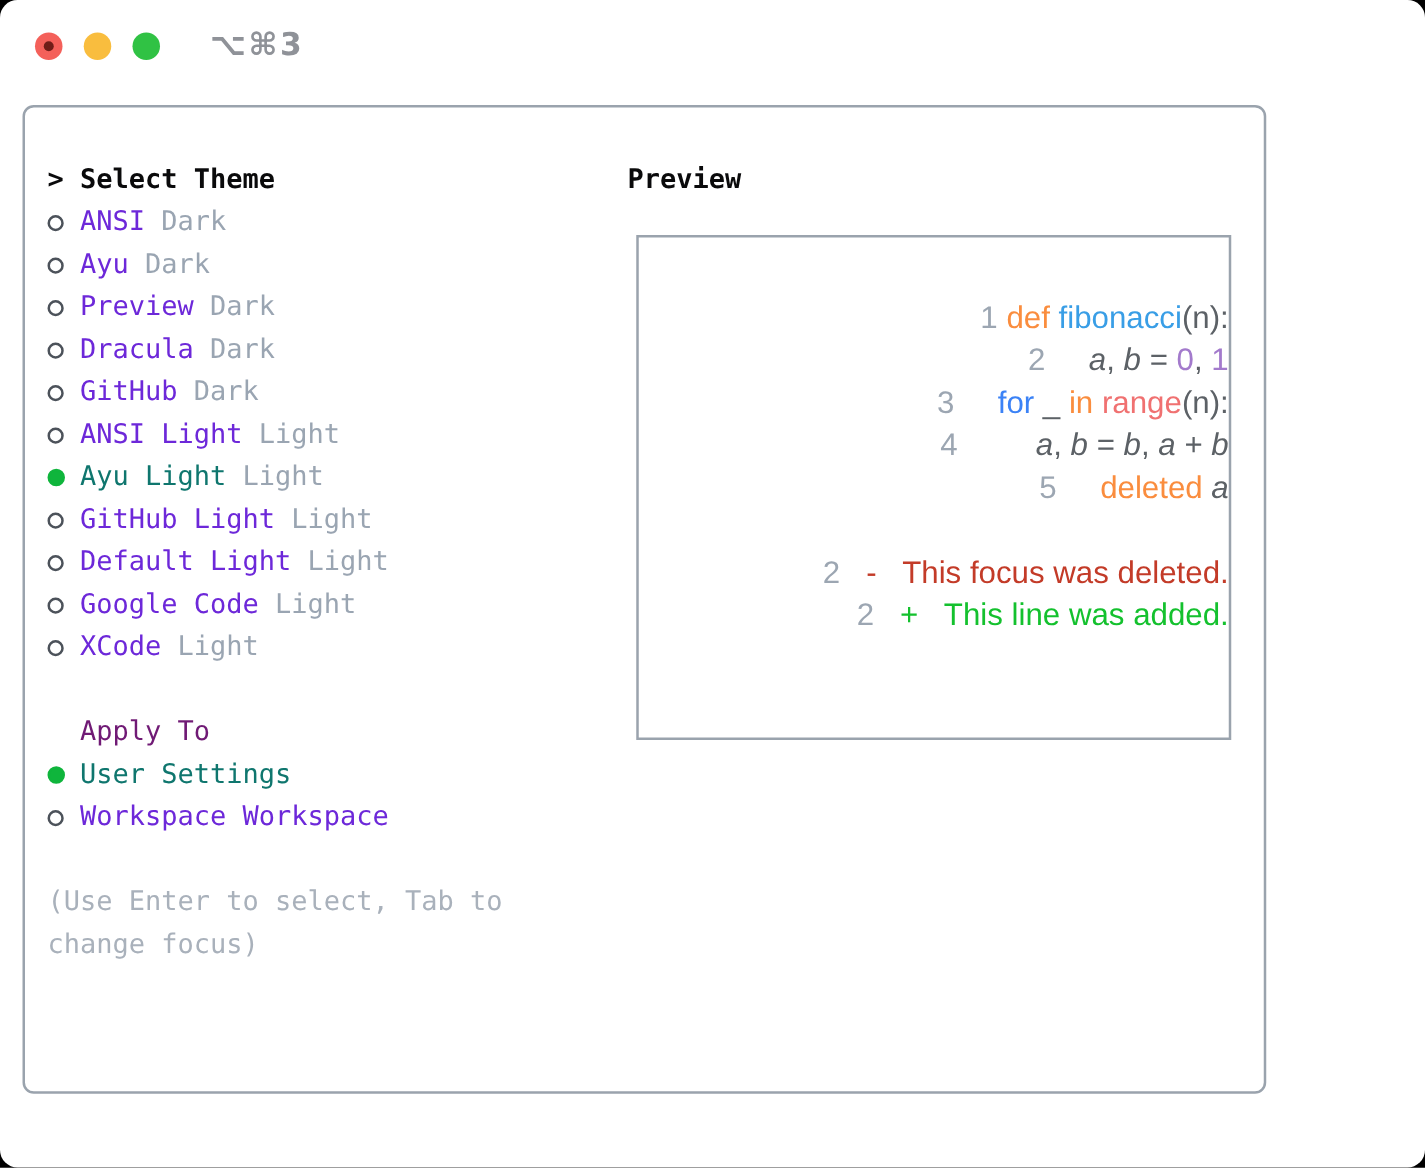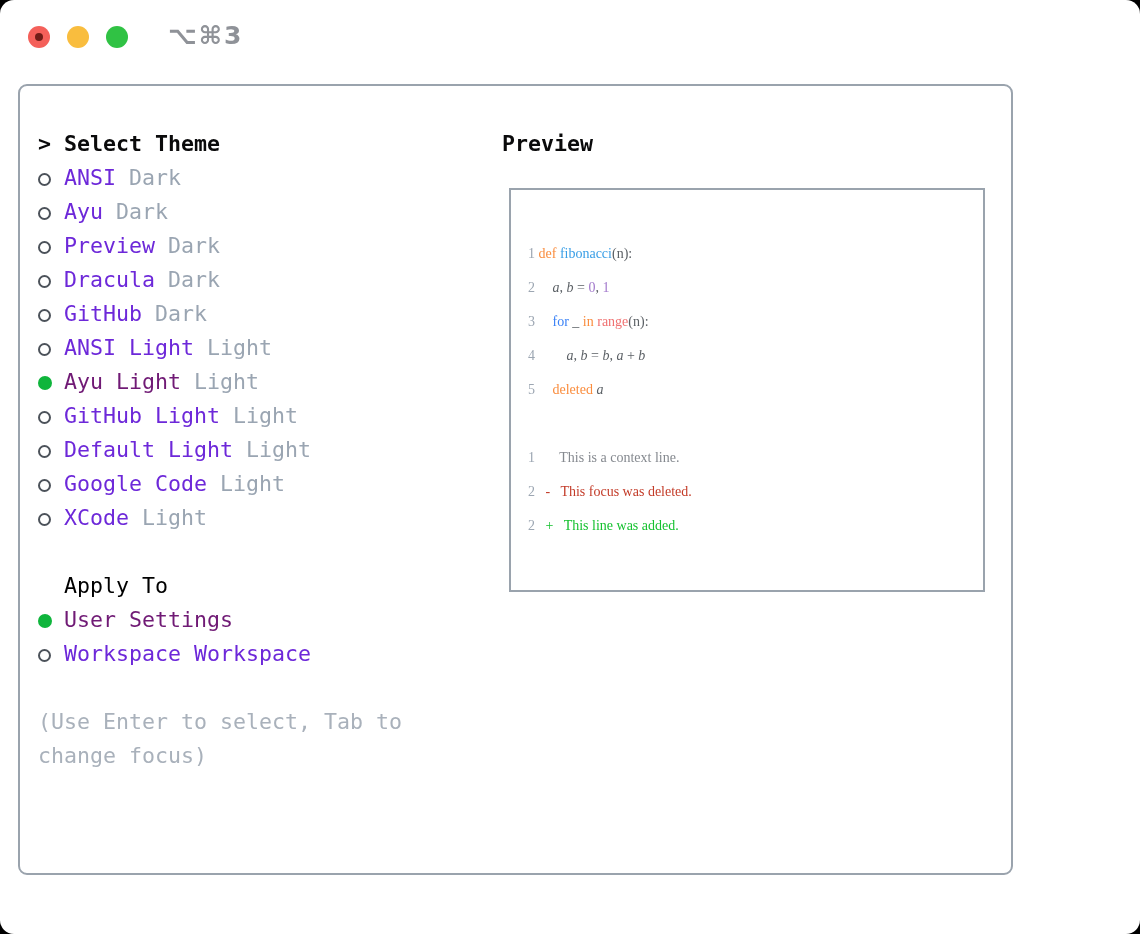--- a/index.html
+++ b/index.html
@@ -20,35 +20,35 @@
                color:#8f9298; letter-spacing:2px; }
   
   .panel { position:absolute; left:18px; top:84px; width:995px; height:791px;
            background:#fff; border:2px solid #9aa3ad; border-radius:9px;padding-left:32px; }
   .mono { font-family:"DejaVu Sans Mono", monospace; font-size:21.6px; line-height:34px; }
   .left-col { position:absolute; left:18px; top:41px; }
   .line { white-space:pre; height:34px; color:#363c43; }
   .bullet-col { display:inline-block; width:26px; }
   .prompt { font-weight:bold; color:#0a0a0b; }
   .heading { font-weight:bold; color:#0a0a0b; }
-  .heading2 { color:#000000; }
+  .heading2 { color:#701a75; }
   .radio { display:inline-block; width:13px; height:13px; border:2px solid #4c525a;
            border-radius:50%; position:relative; top:1px; }
   .radio.on { background:#0fb53c; border-color:#0fb53c; width:14px; height:14px; }
   .item-name { color:#6d28d9; }
-  .item-name.sel { color:#701a75; }
+  .item-name.sel { color:#0f766e; }
   .item-tag { color:#9aa5b2; margin-left:13px; }
   .hint { color:#a9b1bb; }
   
   .preview-title { position:absolute; left:482px; top:41px; }
   .preview-box { position:absolute; left:489px; top:102px; width:476px; height:404px;
                  border:2px solid #9aa3ad; background:#fff; }
   .code { padding:47px 0 0 17px; }
-  .code-line { white-space:pre; height:34px; font-family:Liberation Serif, serif;
-               font-size:14px; line-height:34px; }
+  .code-line { white-space:pre; height:34px; font-family:Liberation Sans, sans-serif;
+               font-size:25px; line-height:34px;text-align:right; }
   .tok-v { font-style:italic; }
 </style>
 </head>
 <body>
 
 <div class="window">
 
   <div class="traffic">
     <div class="light light-red"></div>
     <div class="light light-yellow"></div>
@@ -93,20 +93,19 @@
     <div class="line heading preview-title">Preview</div>
 
     <div class="preview-box">
       <div class="code" id="code">
           <div class="code-line"><span style="color: rgb(156, 166, 178);">1 </span><span style="color: rgb(250, 141, 62);">def </span><span style="color: rgb(57, 158, 230);">fibonacci</span><span style="color: rgb(92, 97, 102);">(n):</span></div>
           <div class="code-line"><span style="color: rgb(156, 166, 178);">2 </span><span style="color: rgb(92, 97, 102);">    </span><span class="tok-v" style="color: rgb(92, 97, 102);">a</span><span style="color: rgb(92, 97, 102);">, </span><span class="tok-v" style="color: rgb(92, 97, 102);">b</span><span style="color: rgb(92, 97, 102);"> = </span><span style="color: rgb(163, 122, 204);">0</span><span style="color: rgb(92, 97, 102);">, </span><span style="color: rgb(163, 122, 204);">1</span></div>
           <div class="code-line"><span style="color: rgb(156, 166, 178);">3 </span><span style="color: rgb(92, 97, 102);">    </span><span style="color: #3b82f6;">for </span><span style="color: rgb(92, 97, 102);">_ </span><span style="color: rgb(250, 141, 62);">in </span><span style="color: rgb(240, 113, 113);">range</span><span style="color: rgb(92, 97, 102);">(n):</span></div>
           <div class="code-line"><span style="color: rgb(156, 166, 178);">4 </span><span style="color: rgb(92, 97, 102);">        </span><span class="tok-v" style="color: rgb(92, 97, 102);">a</span><span style="color: rgb(92, 97, 102);">, </span><span class="tok-v" style="color: rgb(92, 97, 102);">b</span><span style="color: rgb(92, 97, 102);"> = </span><span class="tok-v" style="color: rgb(92, 97, 102);">b</span><span style="color: rgb(92, 97, 102);">, </span><span class="tok-v" style="color: rgb(92, 97, 102);">a</span><span style="color: rgb(92, 97, 102);"> + </span><span class="tok-v" style="color: rgb(92, 97, 102);">b</span></div>
           <div class="code-line"><span style="color: rgb(156, 166, 178);">5 </span><span style="color: rgb(92, 97, 102);">    </span><span style="color: rgb(250, 141, 62);">deleted </span><span class="tok-v" style="color: rgb(92, 97, 102);">a</span></div>
           <div class="code-line">&nbsp;</div>
-          <div class="code-line"><span style="color: rgb(156, 166, 178);">1 </span><span style="color: rgb(133, 137, 143);">      This is a context line.</span></div>
           <div class="code-line"><span style="color: rgb(156, 166, 178);">2 </span><span style="color: rgb(195, 59, 40);">  -   This focus was deleted.</span></div>
           <div class="code-line"><span style="color: rgb(156, 166, 178);">2 </span><span style="color: rgb(20, 193, 46);">  +   This line was added.</span></div>
         </div>
     </div>
 
   </div>
 </div>
 
 </body></html>

